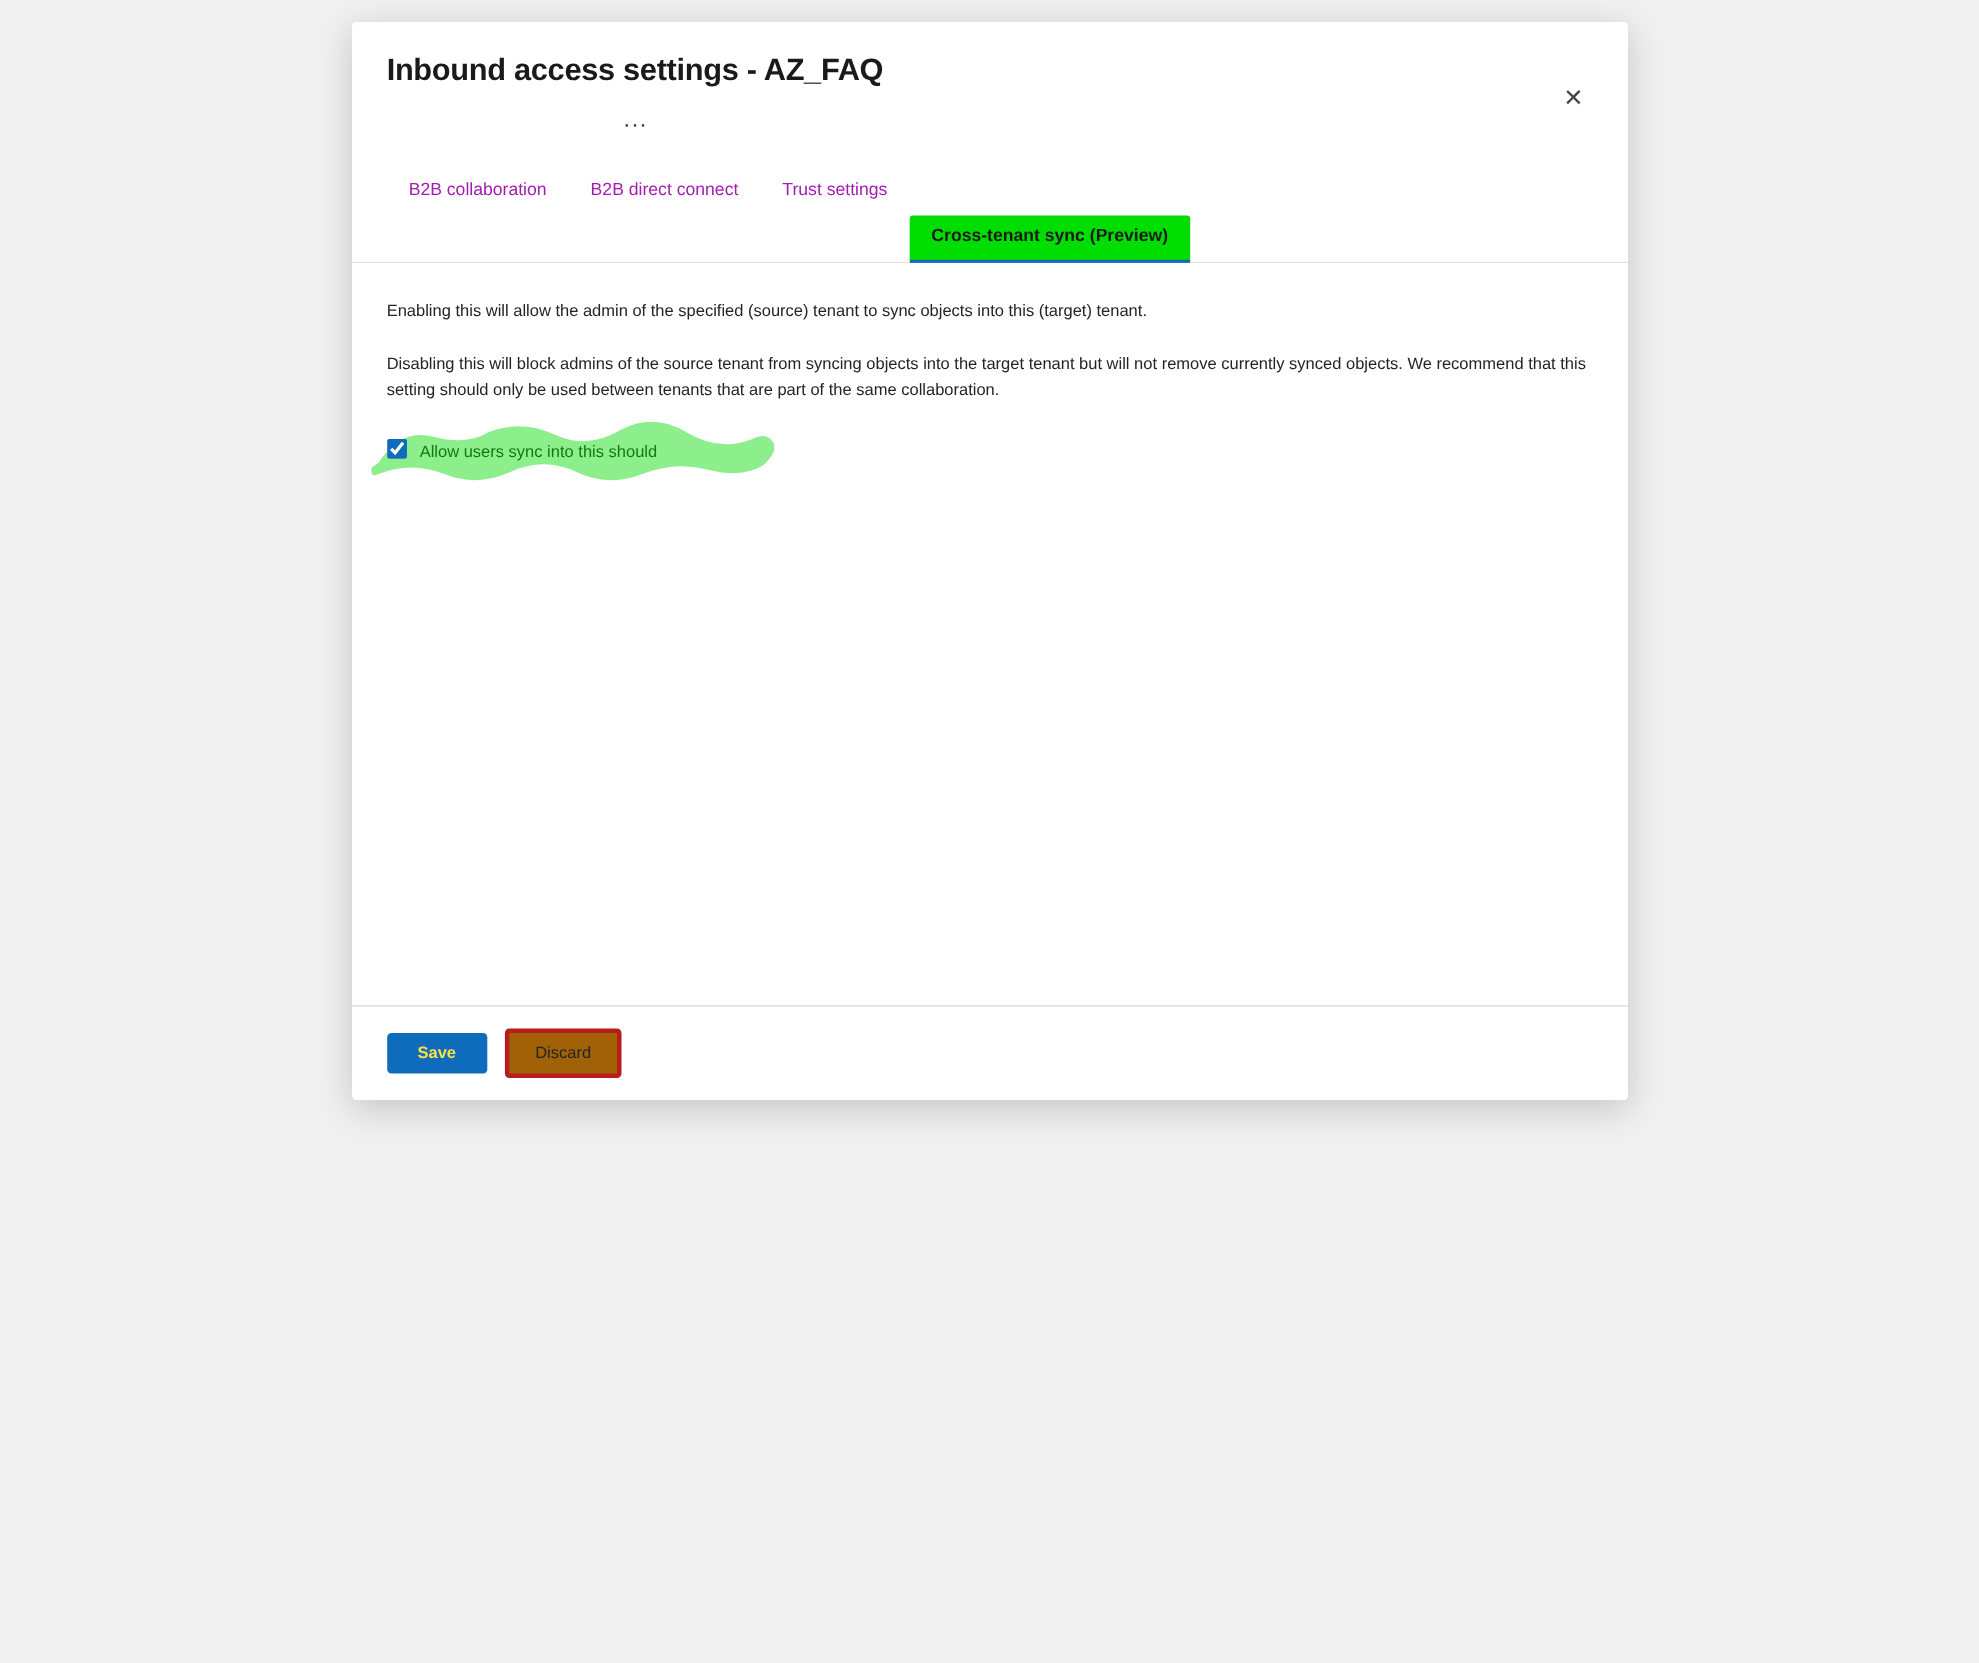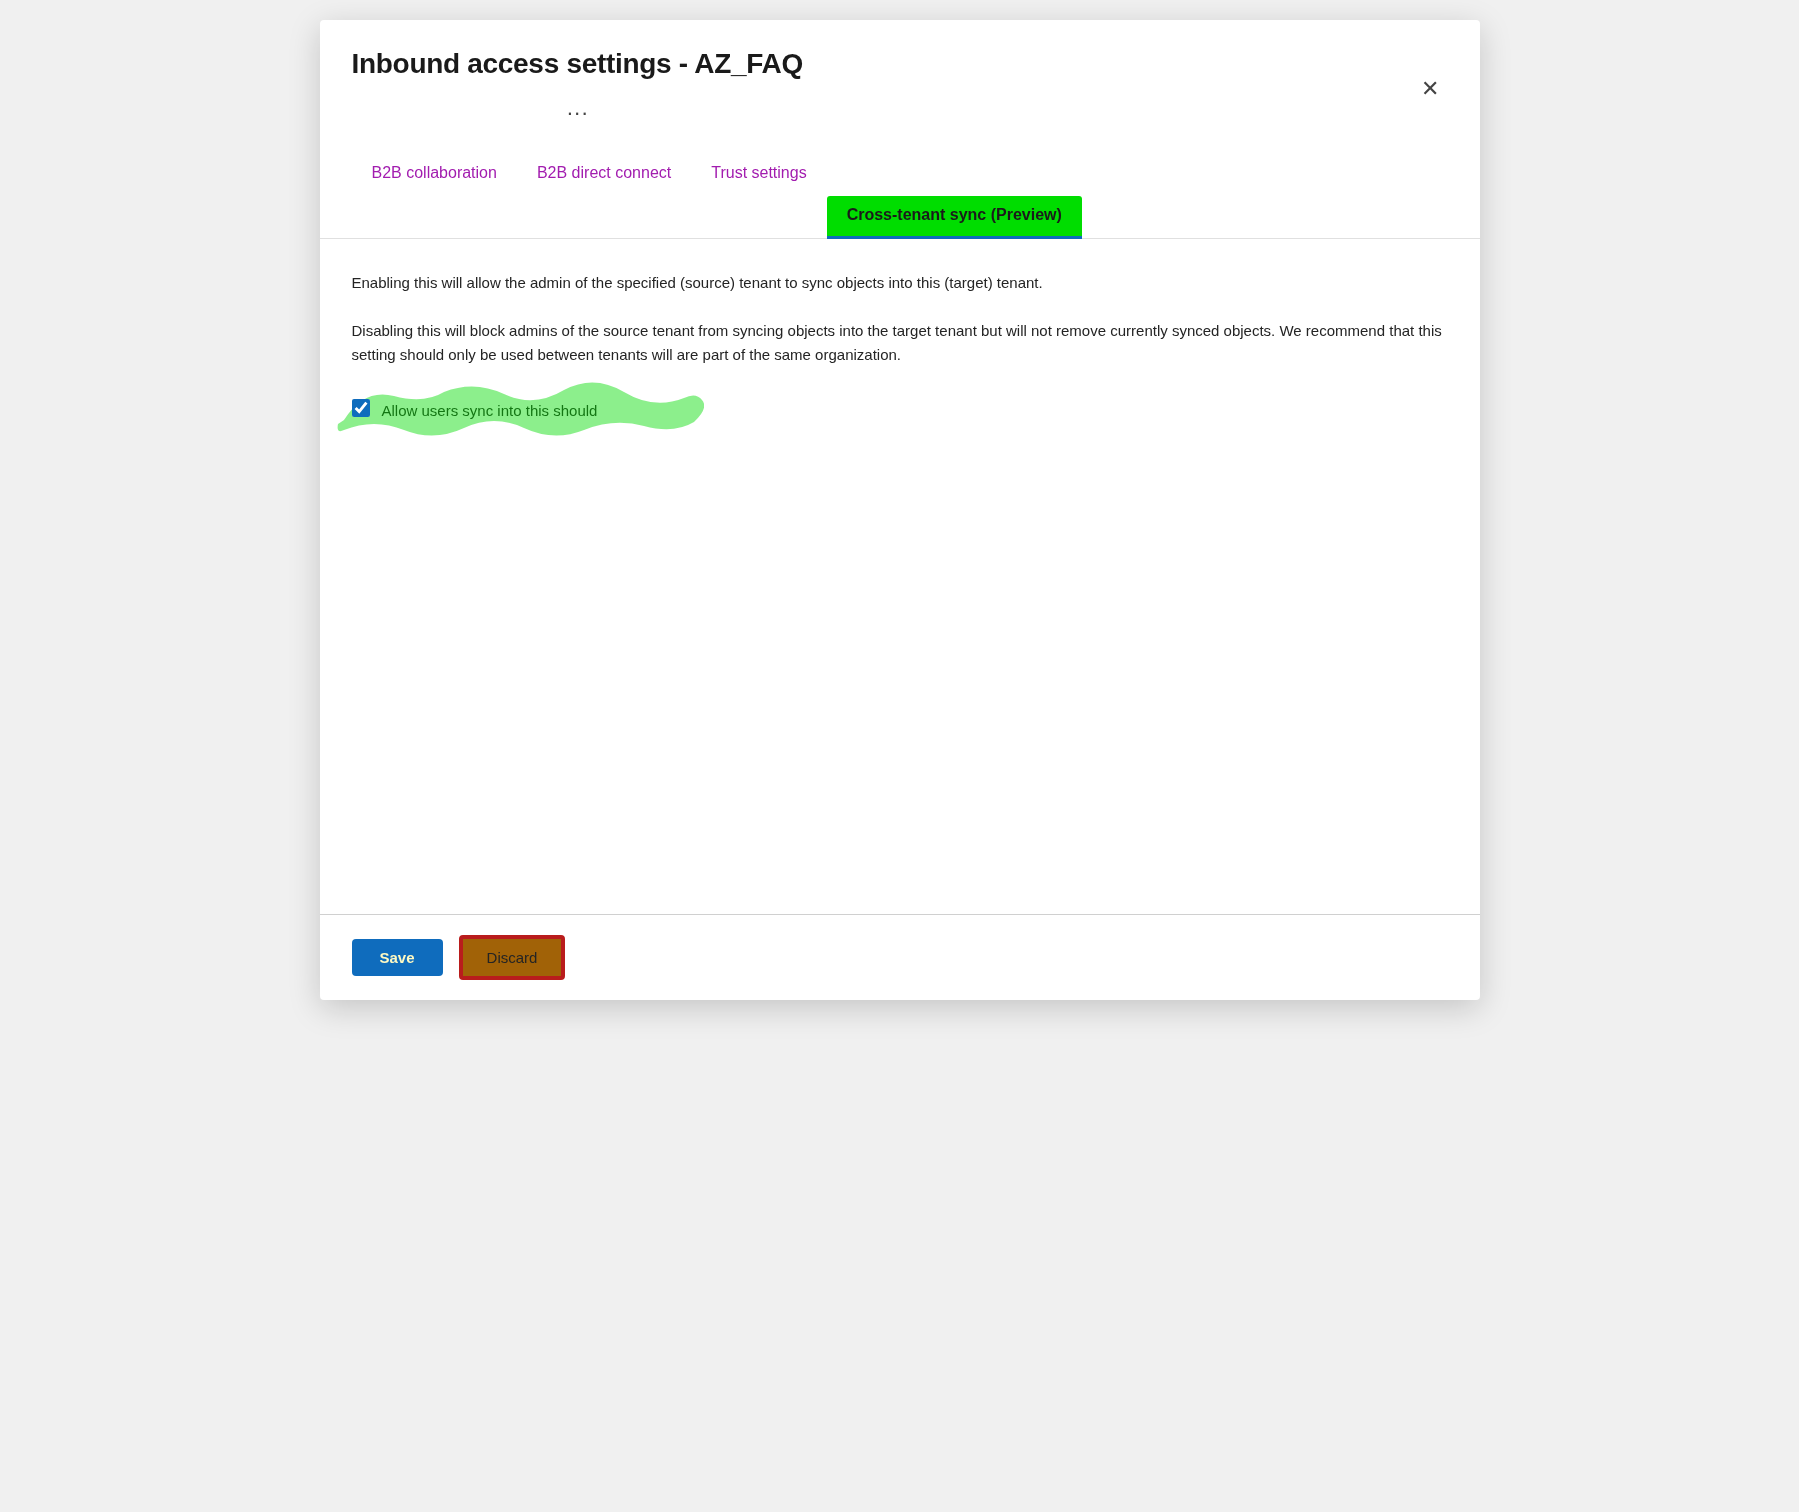--- a/index.html
+++ b/index.html
@@ -141,21 +141,21 @@
     .dialog-footer {
       border-top: 1px solid #d0d0d0;
       padding: 20px 32px;
       display: flex;
       align-items: center;
       gap: 16px;
     }
 
     .btn-save {
       background: #0f6cbd;
-      color: #fef9c3;
+      color: #fde047;
       border: none;
       padding: 10px 28px;
       font-size: 15px;
       font-weight: 600;
       border-radius: 4px;
       cursor: pointer;
     }
 
     .btn-discard {
       background: #a16207;
@@ -201,21 +201,21 @@
 
   <div class="tabs">
     <div class="tab">B2B collaboration</div>
     <div class="tab">B2B direct connect</div>
     <div class="tab">Trust settings</div>
     <div class="tab active tab-bg-green">Cross-tenant sync (Preview)</div>
   </div>
 
   <div class="dialog-body">
     <p class="description-text">Enabling this will allow the admin of the specified (source) tenant to sync objects into this (target) tenant.</p>
-    <p class="description-text">Disabling this will block admins of the source tenant from syncing objects into the target tenant but will not remove currently synced objects. We recommend that this setting should only be used between tenants will are part of the same organization.</p>
+    <p class="description-text">Disabling this will block admins of the source tenant from syncing objects into the target tenant but will not remove currently synced objects. We recommend that this setting should only be used between tenants that are part of the same collaboration.</p>
 
     <div class="checkbox-row">
 
       <svg class="green-wave" viewBox="0 0 370 64" xmlns="http://www.w3.org/2000/svg">
         <path d="M 10 42
                  Q 30 10, 60 18
                  Q 90 26, 110 14
                  Q 140 2, 170 16
                  Q 200 30, 230 12
                  Q 260 -4, 290 14

